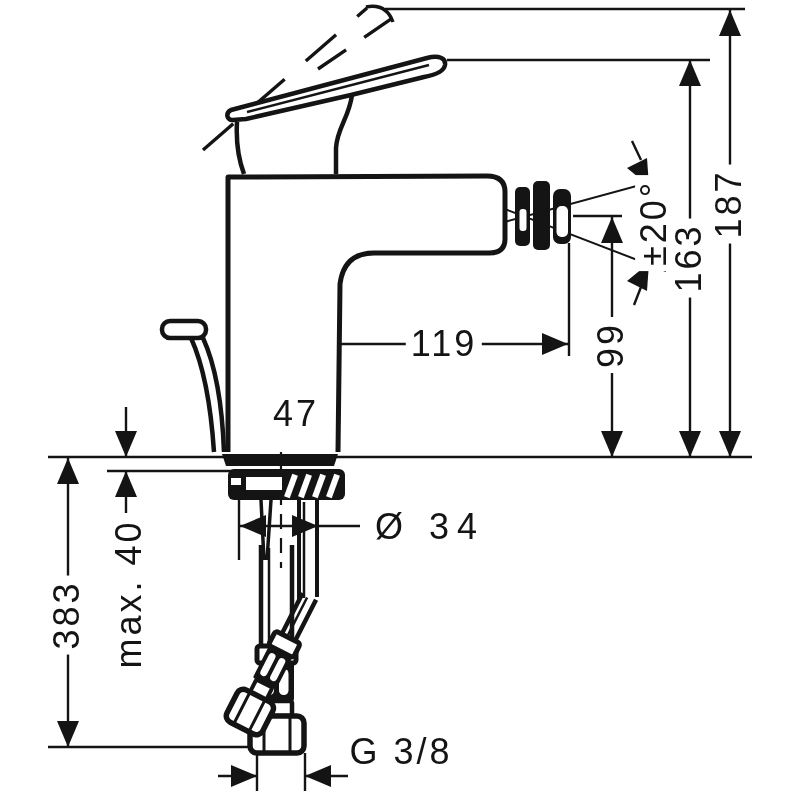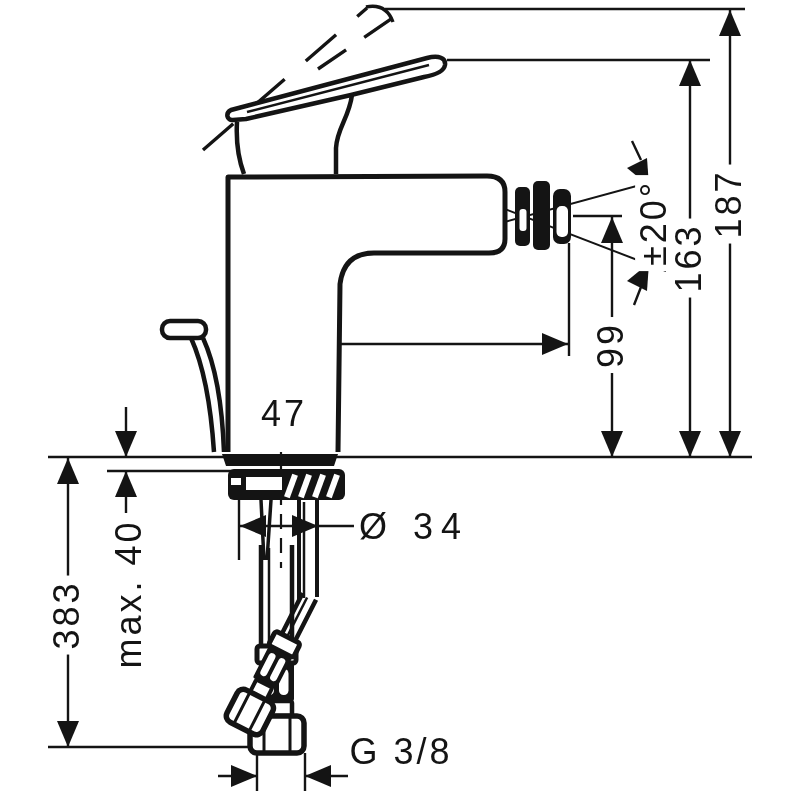--- a/index.html
+++ b/index.html
@@ -3,21 +3,21 @@
 <meta charset="utf-8">
 <style>
   html,body{margin:0;padding:0;background:#fff;}
   #stage{position:relative;width:800px;height:800px;background:#fff;overflow:hidden;
          font-family:"Liberation Sans",sans-serif;}
   #stage svg{position:absolute;left:0;top:0;}
   .lbl{position:absolute;transform:translate(-50%,-50%);
        font:36px/1.05 "Liberation Sans",sans-serif;letter-spacing:3px;
        color:#141414;background:#ffffff;padding:0 5px;white-space:nowrap;}
   .rot{transform:translate(-50%,-50%) rotate(-90deg);}
-  .sp-wide{letter-spacing:8px;}
+  .sp-wide{letter-spacing:8px;margin-left:16px;}
 </style>
 </head>
 <body>
 
 <div id="stage">
 
 <svg width="800" height="800" viewBox="0 0 800 800">
 
   <g stroke="#141414" stroke-width="2.4" fill="none">
     <path d="M 385,9 L 745,9"></path>
@@ -137,22 +137,23 @@
       <rect x="295" y="658" width="26" height="36" rx="2" fill="#141414"></rect>
       <rect x="299" y="663" width="7" height="25" rx="3.5" fill="#fff"></rect>
       <rect x="310" y="663" width="7" height="25" rx="3.5" fill="#fff"></rect>
       <rect x="299" y="694" width="18" height="14" rx="2" fill="#fff" stroke="#141414" stroke-width="4"></rect>
       <rect x="288" y="708" width="40" height="36" rx="7" fill="#fff" stroke="#141414" stroke-width="5.5"></rect>
       <path d="M 299,710 L 299,742 M 316,710 L 316,742" stroke="#141414" stroke-width="3" fill="none"></path>
     </g>
   </g>
 </svg>
 
+  <div class="lbl" style="left:444px;top:344px">119</div>
 
-  <div class="lbl" style="left:284px;top:414px">47</div>
+  <div class="lbl" style="left:296px;top:414px">47</div>
 
   <div class="lbl sp-wide" style="left:414px;top:527px">Ø 34</div>
 
   <div class="lbl" style="left:401px;top:752px">G 3/8</div>
 
   <div class="lbl rot" style="left:729px;top:204px">187</div>
 
   <div class="lbl rot" style="left:689px;top:258px">163</div>
 
   <div class="lbl rot" style="left:611px;top:345px">99</div>

